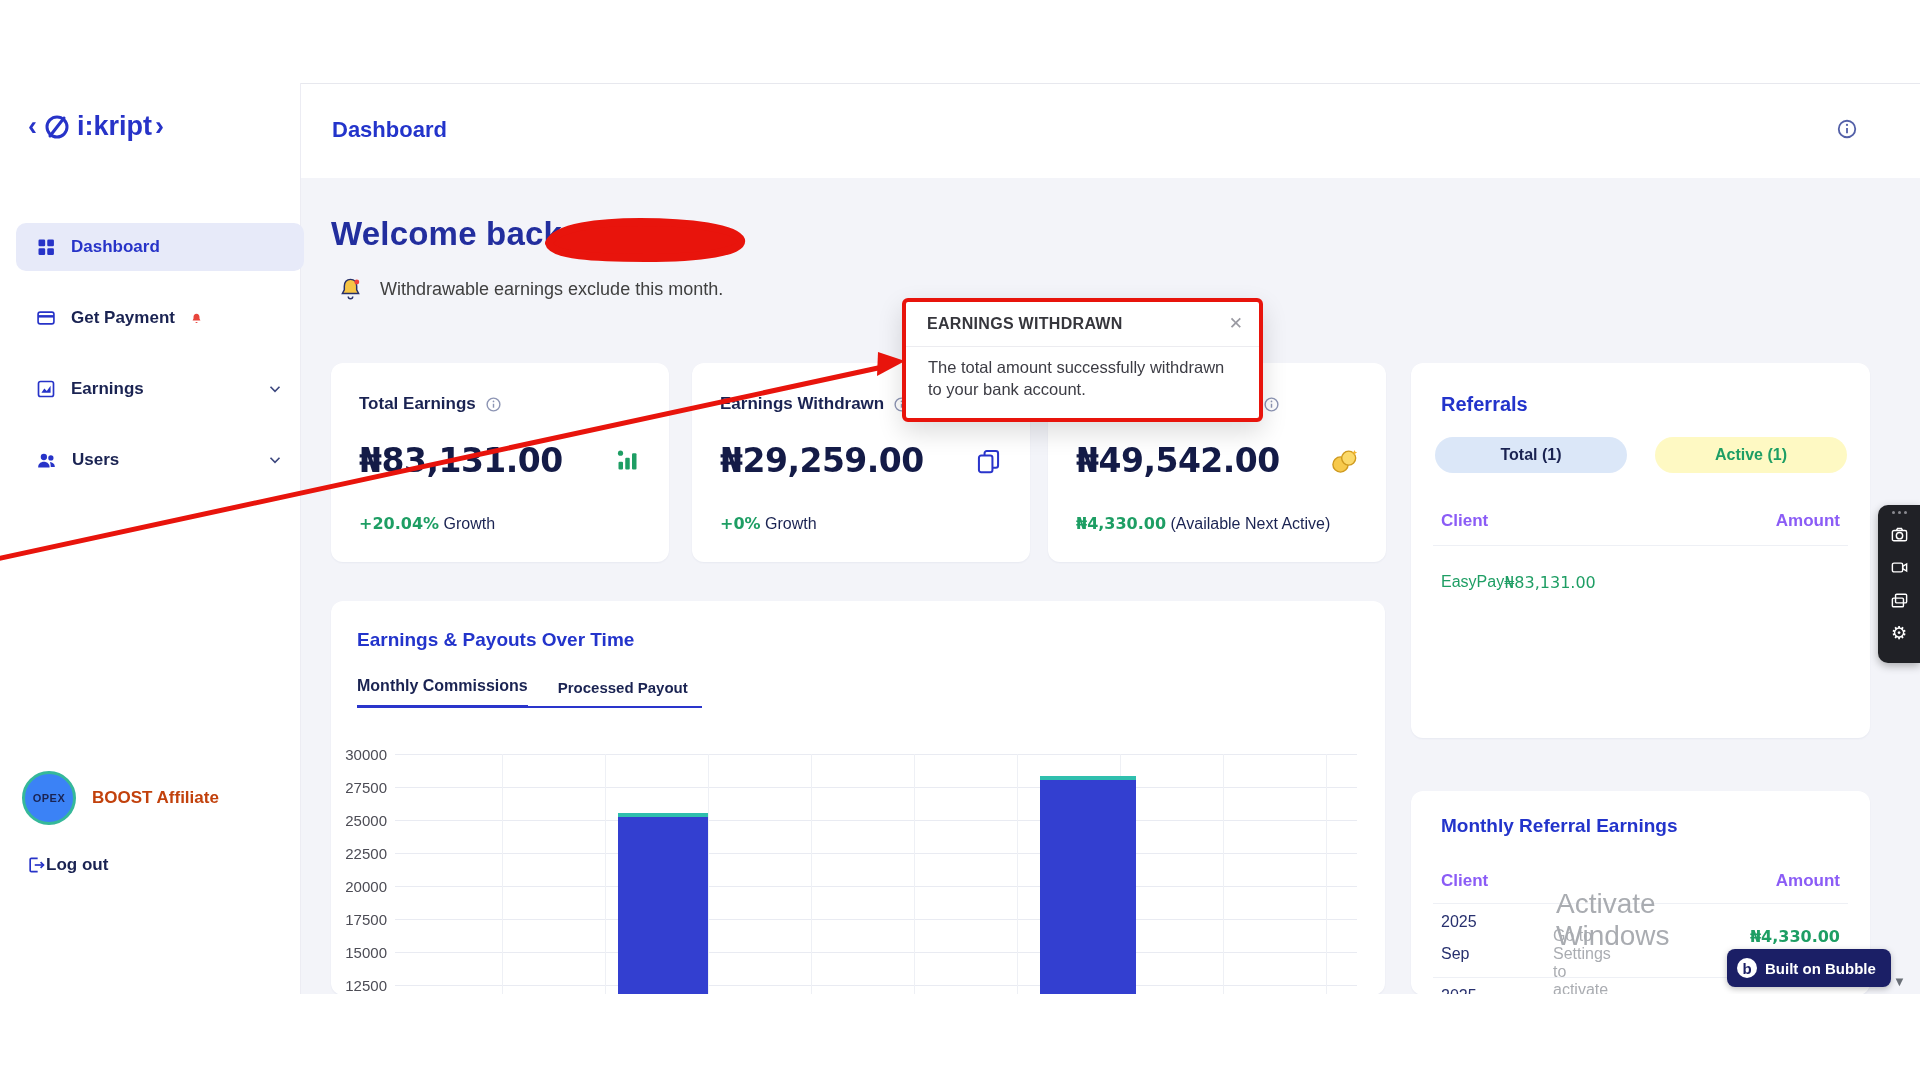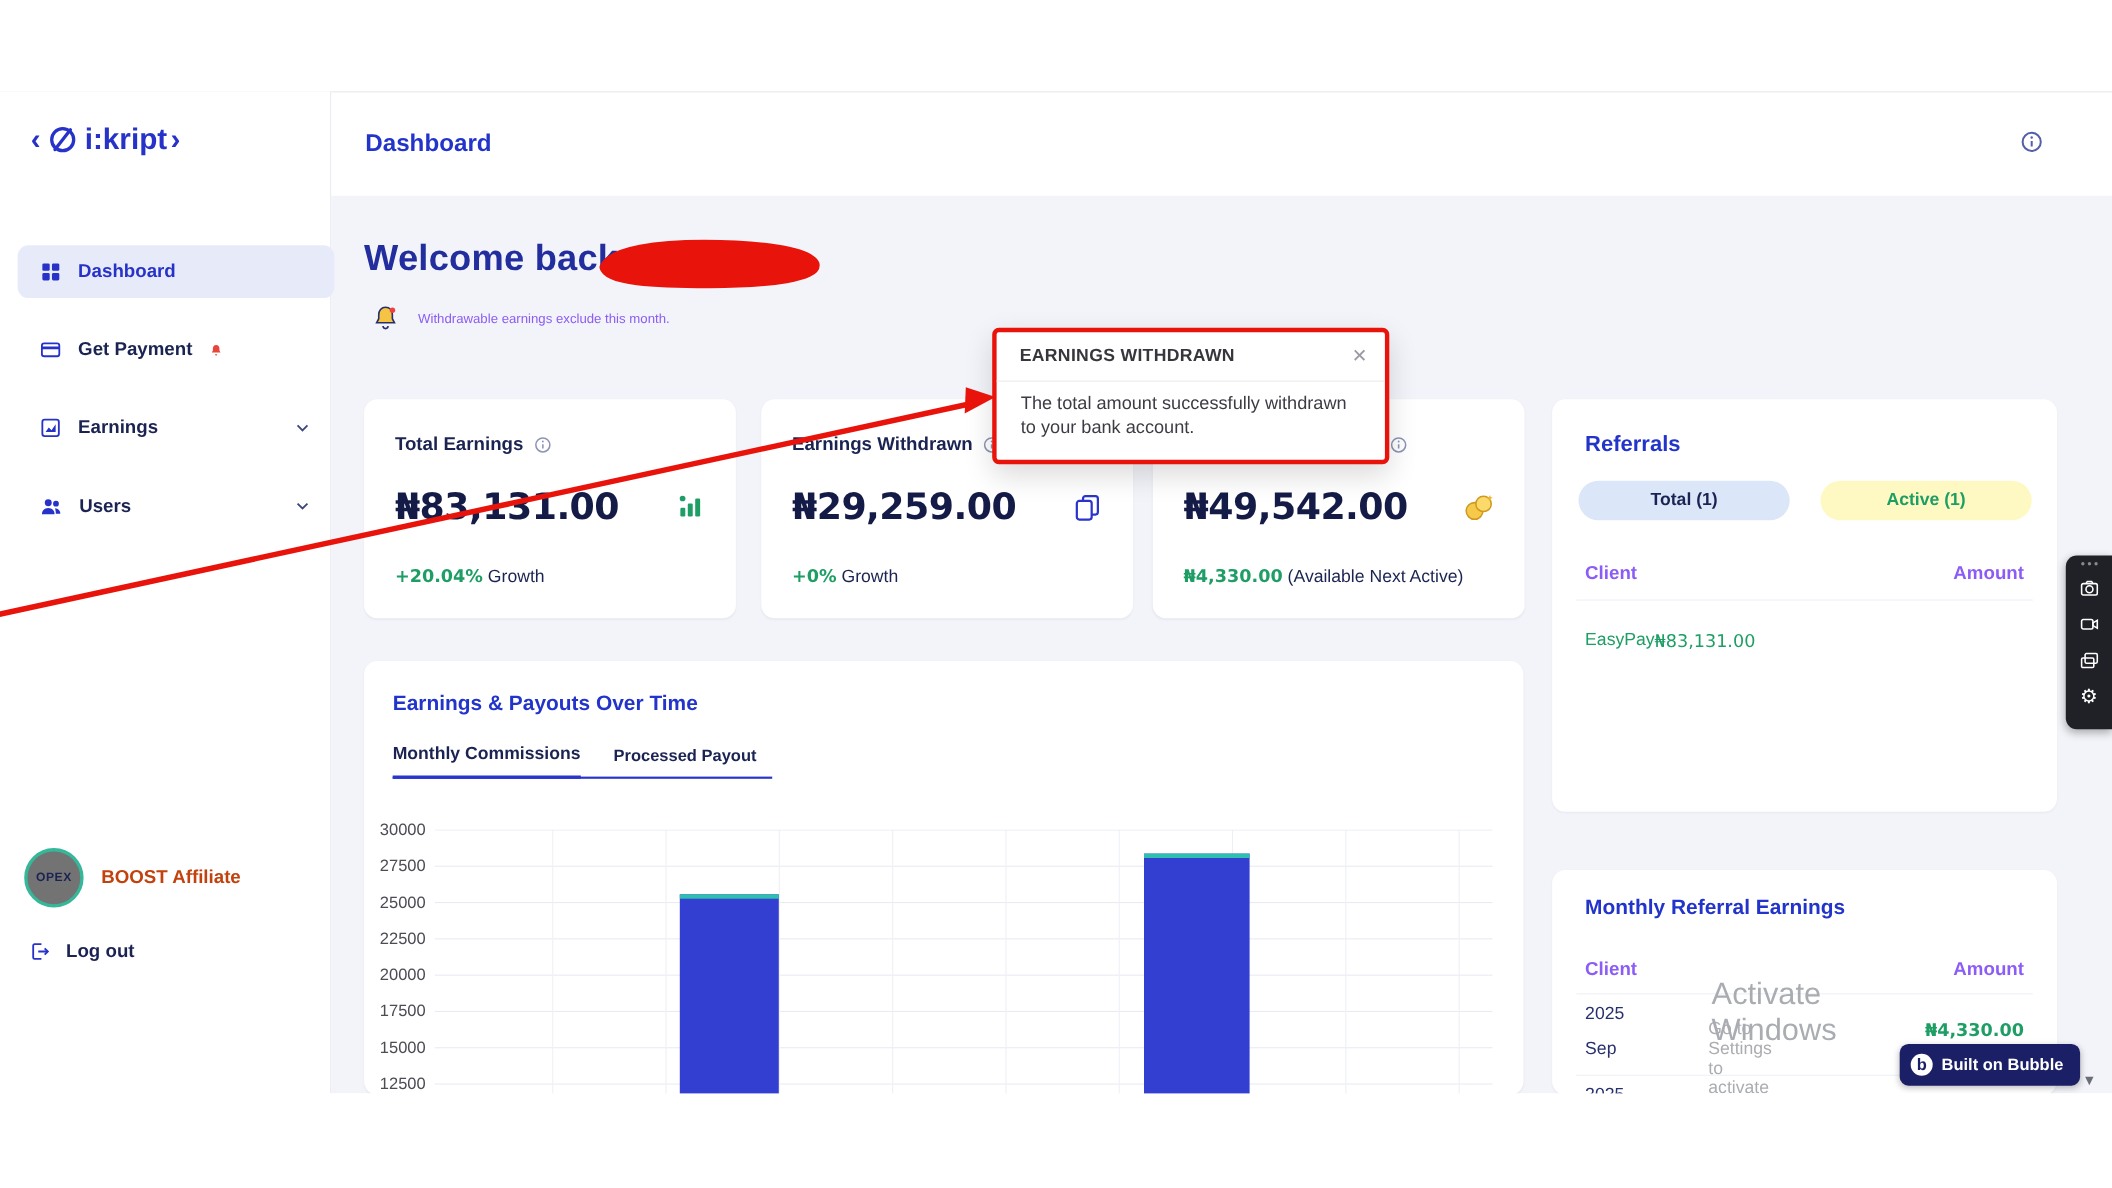--- a/index.html
+++ b/index.html
@@ -19,35 +19,35 @@
   #logo svg{margin:0 2px;}
   .nav-item{position:absolute;left:16px;width:268px;height:48px;border-radius:10px;display:flex;
             align-items:center;padding-left:20px;gap:15px;font-size:17px;font-weight:bold;
             color:#1a2352;cursor:pointer;}
   .nav-item.active{background:#e7eaf9;color:#2733c8;}
   .nav-icon{display:flex;color:#2733c8;}
   .nav-chevron{position:absolute;right:20px;display:flex;color:#3c477e;}
   #affiliate{position:absolute;left:22px;top:688px;display:flex;align-items:center;gap:16px;}
   #opex-circle{width:48px;height:48px;border-radius:50%;border:3px solid #35b89a;display:flex;
                align-items:center;justify-content:center;font-size:11px;font-weight:bold;color:#1a2352;
-               letter-spacing:.5px;background:#737373;}
+               letter-spacing:.5px;background:#3b82f6;}
   #affiliate-label{font-size:17px;font-weight:bold;color:#c2410c;}
-  #logout{position:absolute;left:26px;top:772px;display:flex;align-items:center;gap:14px;
+  #logout{position:absolute;left:26px;top:772px;display:flex;align-items:center;
           font-size:17px;font-weight:bold;color:#1a2352;cursor:pointer;}
 
   
   #main{position:absolute;left:301px;top:84px;width:1619px;height:910px;background:#f3f4f9;}
   #main-header{position:absolute;left:0;top:0;width:1619px;height:94px;background:#fff;}
   #page-title{position:absolute;left:31px;top:33px;font-size:22px;font-weight:bold;color:#2334cb;}
   #header-info{position:absolute;right:62px;top:34px;color:#5360a8;cursor:pointer;display:flex;}
 
   #welcome-title{position:absolute;left:30px;top:131px;font-size:33px;font-weight:bold;color:#222e9e;
                  letter-spacing:.2px;}
   #notice{position:absolute;left:36px;top:192px;display:flex;align-items:center;gap:16px;}
-  #notice-text{font-size:12px;color:#8b5cf6;}
+  #notice-text{font-size:18px;color:#404040;}
 
   .card{position:absolute;background:#fff;border-radius:12px;box-shadow:0 1px 2px rgba(25,35,90,.05);}
 
   
   .stat-card{width:338px;height:199px;top:279px;padding:30px 28px 0;box-sizing:border-box;}
   #stat-0{left:30px;} #stat-1{left:391px;} #stat-2{left:747px;}
   .stat-label-row{display:flex;align-items:center;gap:9px;height:22px;}
   .stat-label{font-size:17px;font-weight:bold;color:#1a2352;}
   .stat-spacer{display:inline-block;width:178px;}
   .stat-value-row{display:flex;justify-content:space-between;align-items:center;margin-top:26px;}

